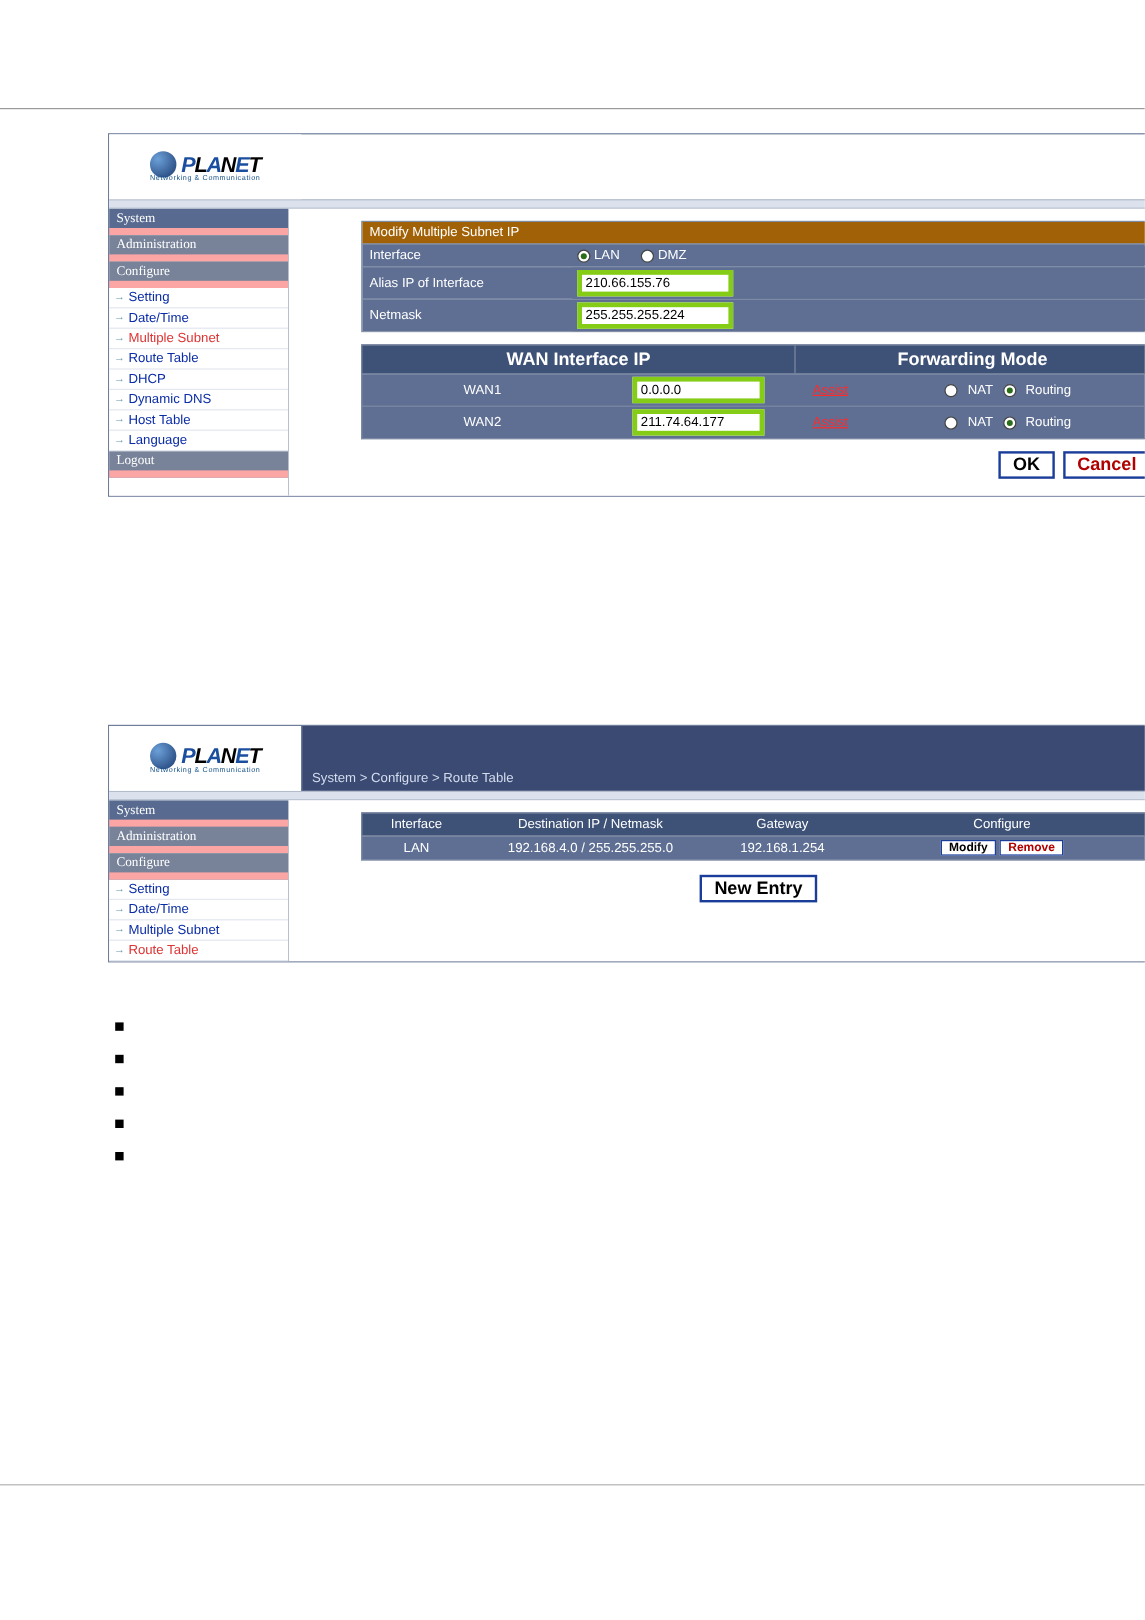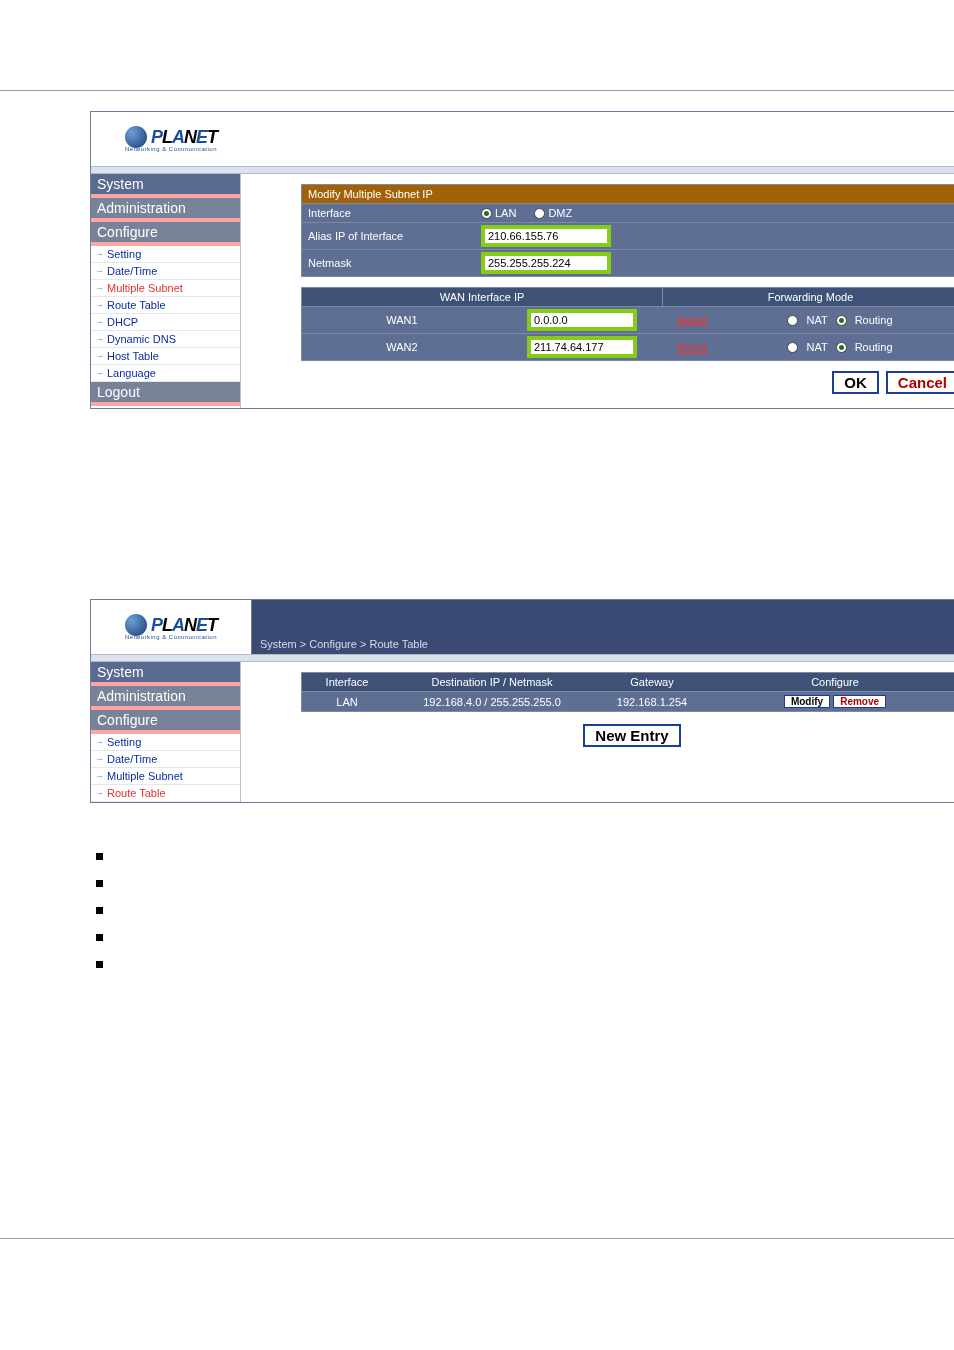--- a/index.html
+++ b/index.html
@@ -10,21 +10,21 @@
 
   .appframe { width: 884px; border: 1px solid #6e7d9a; }
   .topbar { display: flex; }
   .logo-area { width: 160px; height: 54px; background: #fff; display:flex; align-items:center; justify-content:center; }
   .breadcrumb-area { flex:1; background:#3a4a73; color:#d4dcee; display:flex; align-items:flex-end; padding:4px 8px; font-size:11px; border-left:1px solid #6e7d9a; }
   .gapbar { height:8px; background:#dbe2ee; border-top:1px solid #b4bccb; border-bottom:1px solid #b4bccb; }
   .body { display:flex; }
   .sidebar { width:150px; background:#fff; border-right:1px solid #b8c0ce; }
   .content { flex:1; background:#fff; padding:10px 14px 14px 60px; }
 
-  .nav-section { background:#6c7c9d; color:#fff; font-size:14px; padding:2px 6px; border-bottom:4px solid #fca5a5; }
+  .nav-section { background:#6c7c9d; color:#fff; font-size:11px; padding:2px 6px; border-bottom:6px solid #fca5a5;font-family:Liberation Serif, serif; }
   .nav-section.dark { background:#586a8f; }
   .nav-section.gray { background:#788399; }
   .nav-item { padding:2px 6px 2px 16px; color:#d33; font-size:11px; border-bottom:1px solid #e3e7ee; cursor:pointer; position:relative; }
   .nav-item.blue { color:#0a2ca6; }
   .nav-item::before { content:"\2192"; position:absolute; left:4px; color:#69a; font-size:9px; }
 
   
   .logo { display:flex; align-items:center; gap:4px; }
   .logo-globe { width:22px; height:22px; border-radius:50%; background:radial-gradient(circle at 30% 30%, #6ca0d8, #1a3a70); }
   .logo-text { font-weight:900; font-style:italic; font-size:18px; letter-spacing:-1px; }
@@ -38,21 +38,21 @@
   .panel-row { display:flex; border-top:1px solid #7d8aa3; background:#5e6f93; color:#fff; align-items:center; }
   .panel-row .lab { width:175px; padding:3px 6px; font-size:11px; }
   .panel-row .val { flex:1; background:#5e6f93; padding:2px 4px; display:flex; align-items:center; gap:10px; }
   .txtinput { background:#fff; color:#000; font-size:11px; padding:1px 3px; width:130px; border:4px solid #84cc16; }
   .radio { width:11px; height:11px; border-radius:50%; background:#fff; border:1px solid #444; display:inline-flex; align-items:center; justify-content:center; margin-right:3px; }
   .radio.on::after { content:""; width:5px; height:5px; border-radius:50%; background:#2a6e1a; }
   .rlabel { color:#fff; font-size:11px; margin-right:8px; }
 
   .subgap { height:10px; background:#fff; }
   .gridhdr { display:flex; background:#3e5176; color:#fff; border:1px solid #7d8aa3; }
-  .gridhdr .c { padding:3px 4px; text-align:center; font-size:11px; }
+  .gridhdr .c { padding:3px 4px; text-align:center; font-size:15px;font-weight:bold; }
   .gridrow { display:flex; background:#5e6f93; color:#fff; border-left:1px solid #7d8aa3; border-right:1px solid #7d8aa3; border-bottom:1px solid #7d8aa3; align-items:center; }
   .gridrow .c { padding:2px 4px; text-align:center; font-size:11px; }
   .c-iface { width:200px; }
   .c-ip { width:160px; display:flex; justify-content:center; }
   .c-ass { width:60px; }
   .c-fm { flex:1; display:flex; justify-content:center; align-items:center; gap:8px; }
   .assist { color:#ff2a2a; text-decoration:underline; cursor:pointer;text-align:center; }
   .radio2 { width:11px; height:11px; border-radius:50%; background:#fff; border:1px solid #444; display:inline-flex; align-items:center; justify-content:center; }
   .radio2.on::after { content:""; width:5px; height:5px; border-radius:50%; background:#2a6e1a; }
 

